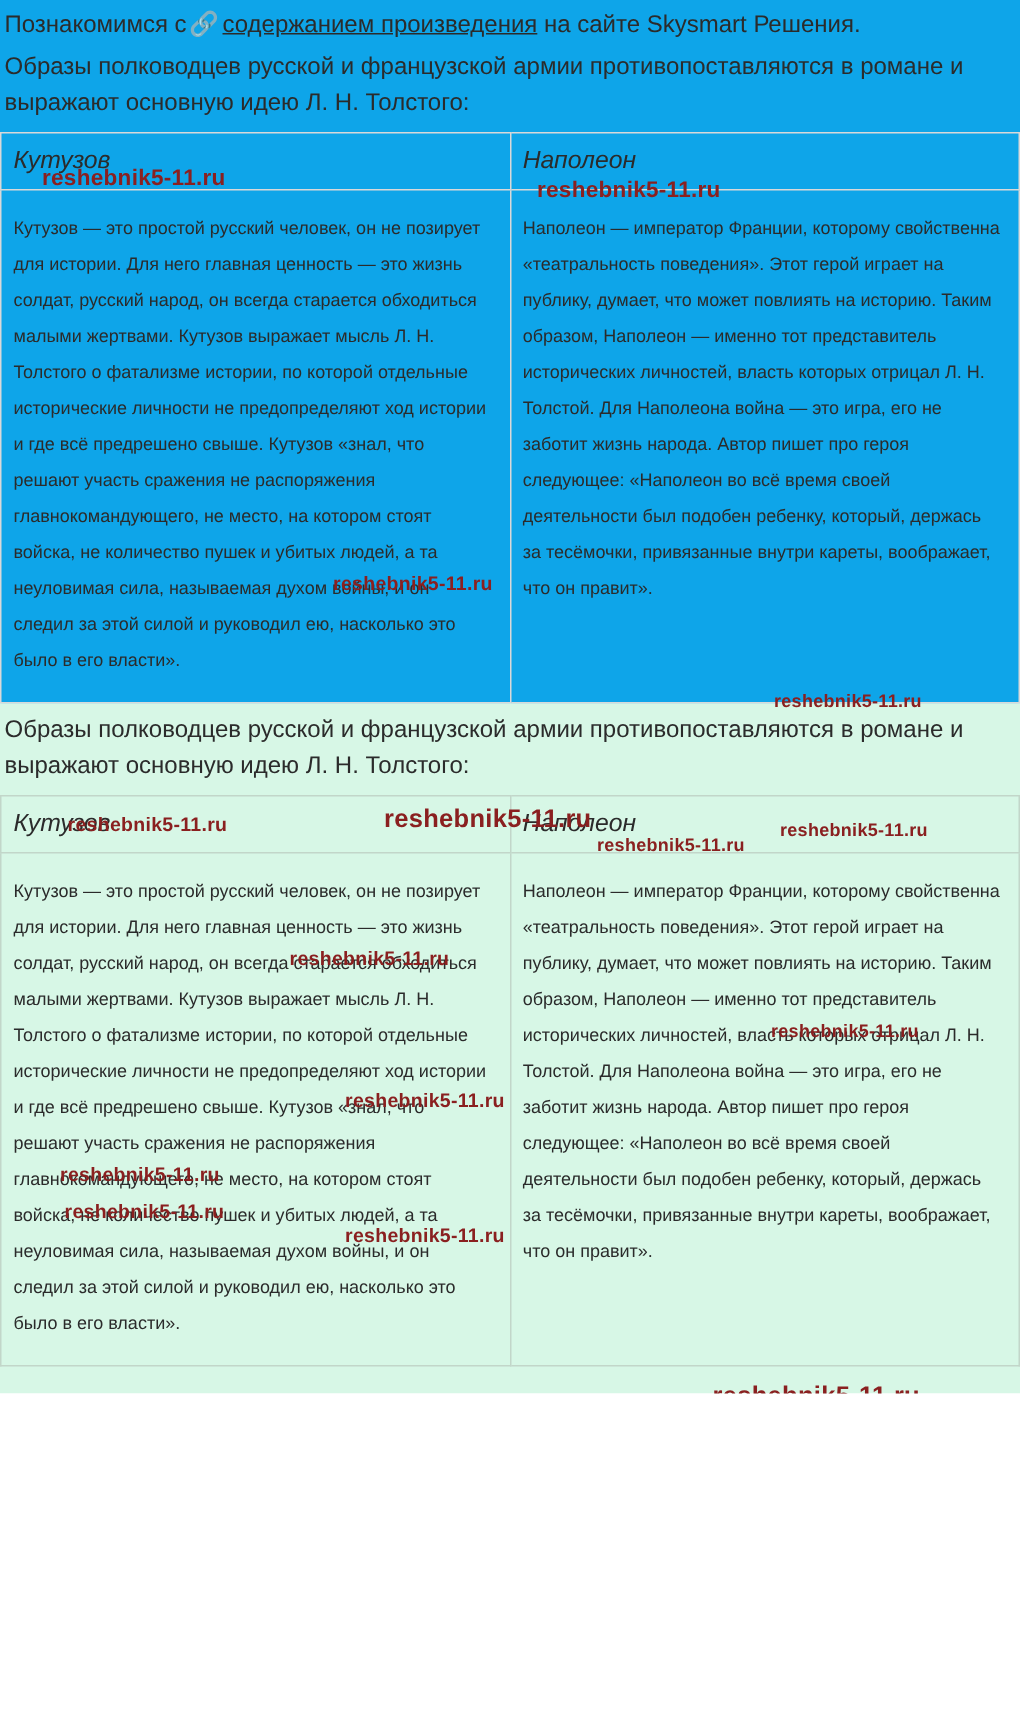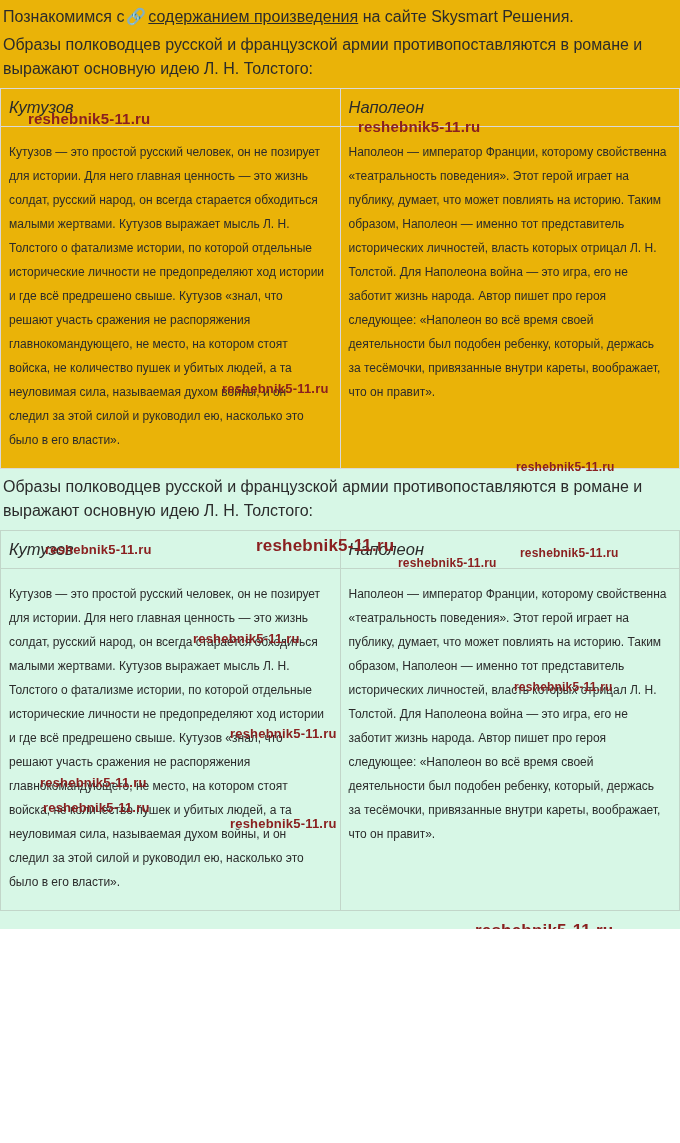--- a/index.html
+++ b/index.html
@@ -4,21 +4,21 @@
 <style>
   * { margin:0; padding:0; box-sizing:border-box; }
   html,body { background:#ffffff; }
   body {
     width:680px;
     font-family:"Liberation Sans", sans-serif;
     color:#2b2b2b;
     -webkit-font-smoothing:antialiased;
   }
   .section { position:relative; width:680px; }
-  .section-white { background:#eab308; padding-top:3px; }
+  .section-white { background:#0ea5e9; padding-top:3px; }
   .section-green { background:#d7f7e6; padding-top:4px; padding-bottom:18px; }
 
   p.intro, p.lead {
     font-size:16px;
     line-height:24px;
     padding:2px 4px 2px 3px;
   }
   .content-link {
     color:#2b2b2b;
     text-decoration:underline;

